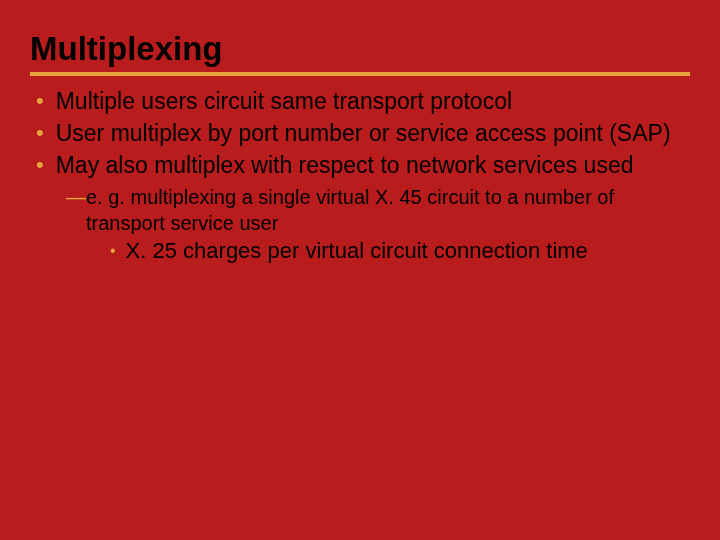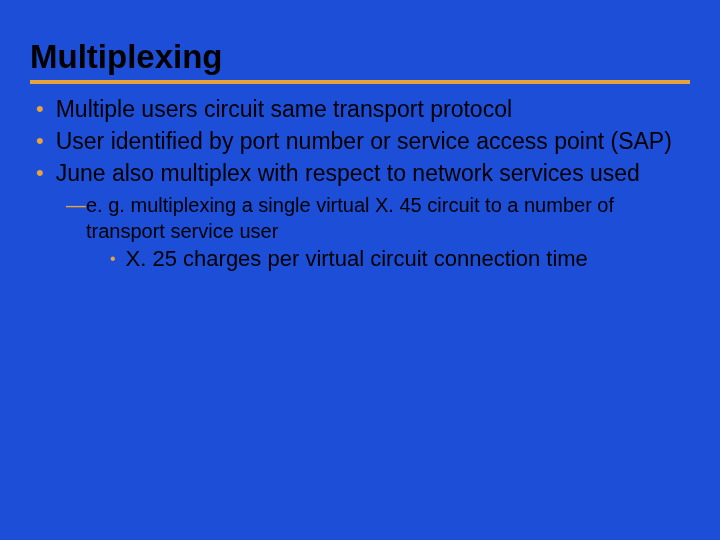--- a/index.html
+++ b/index.html
@@ -1,17 +1,17 @@
 <!DOCTYPE html>
 <html><head>
 <meta charset="utf-8">
 <style>
   * { margin: 0; padding: 0; box-sizing: border-box; }
   html, body { width: 720px; height: 540px; background: #fff; font-family: Verdana, Geneva, sans-serif; }
-  .slide { width: 720px; height: 540px; background: #1d4ed8; position: relative; padding: 38px 30px 0 30px; }
+  .slide { width: 720px; height: 540px; background: #b91c1c; position: relative; padding: 30px 30px 0 30px; }
   .title { font-family: "Arial Black", Arial, sans-serif; font-weight: 900; font-size: 33px; color: #000; letter-spacing: 0px; }
   .rule { height: 4px; background: #e8a33d; margin: 4px 0 10px 0; }
   .content { padding-left: 2px; }
   .lvl1 { display: flex; align-items: flex-start; margin-bottom: 2px; }
   .lvl1 .bullet { color: #e8a33d; font-size: 22px; line-height: 30px; margin-right: 12px; margin-left: 4px; }
   .lvl1 .text { font-size: 23px; line-height: 30px; color: #000; flex: 1; }
   .lvl2 { display: flex; align-items: flex-start; margin: 4px 0 2px 34px; }
   .lvl2 .dash { color: #e8a33d; font-size: 20px; line-height: 26px; margin-right: 2px; letter-spacing: -2px; }
   .lvl2 .text { font-size: 20px; line-height: 26px; color: #000; flex: 1; }
   .lvl3 { display: flex; align-items: flex-start; margin: 4px 0 2px 78px; }
@@ -27,26 +27,26 @@
 
   <div class="content">
 
     <div class="lvl1">
       <span class="bullet">•</span>
       <span class="text">Multiple users circuit same transport protocol</span>
     </div>
 
     <div class="lvl1">
       <span class="bullet">•</span>
-      <span class="text">User identified by port number or service access point (SAP)</span>
+      <span class="text">User multiplex by port number or service access point (SAP)</span>
     </div>
 
     <div class="lvl1">
       <span class="bullet">•</span>
-      <span class="text">June also multiplex with respect to network services used</span>
+      <span class="text">May also multiplex with respect to network services used</span>
     </div>
 
     <div class="lvl2">
       <span class="dash">—</span>
       <span class="text">e. g. multiplexing a single virtual X. 45 circuit to a number of transport service user</span>
     </div>
 
     <div class="lvl3">
       <span class="bullet">•</span>
       <span class="text">X. 25 charges per virtual circuit connection time</span>

